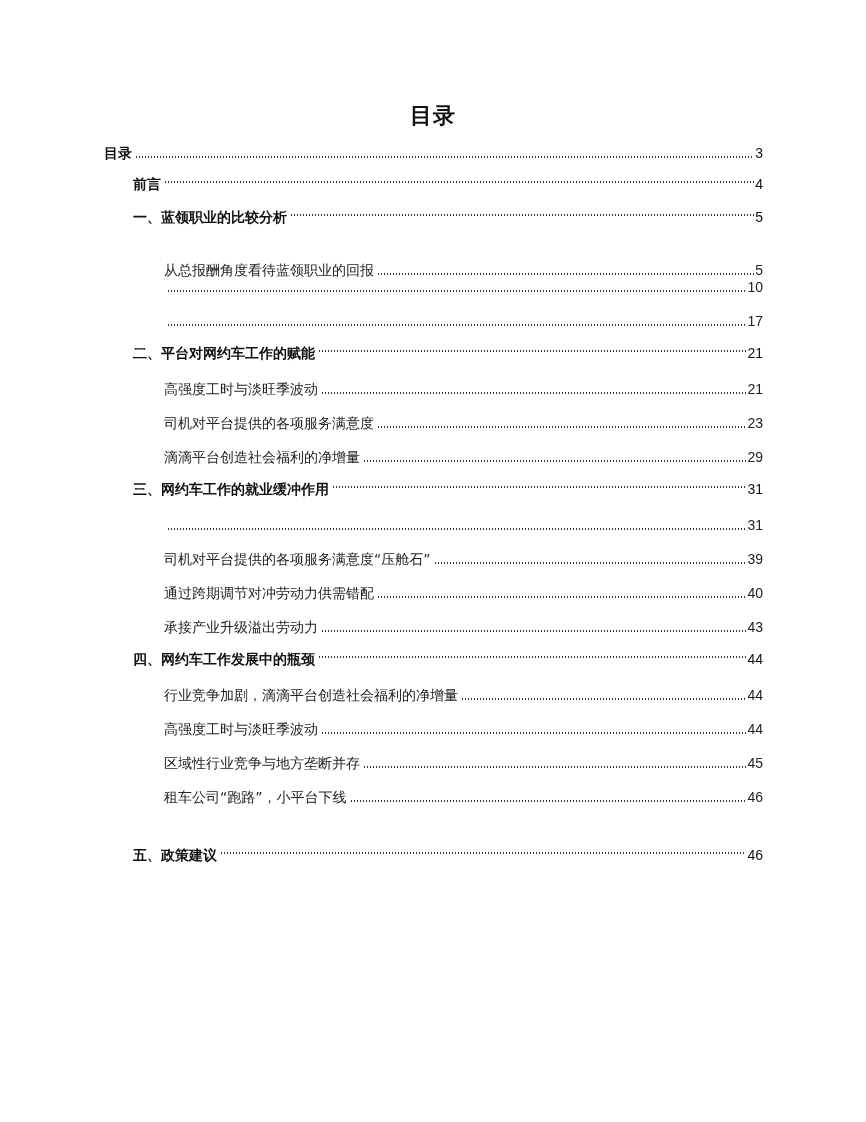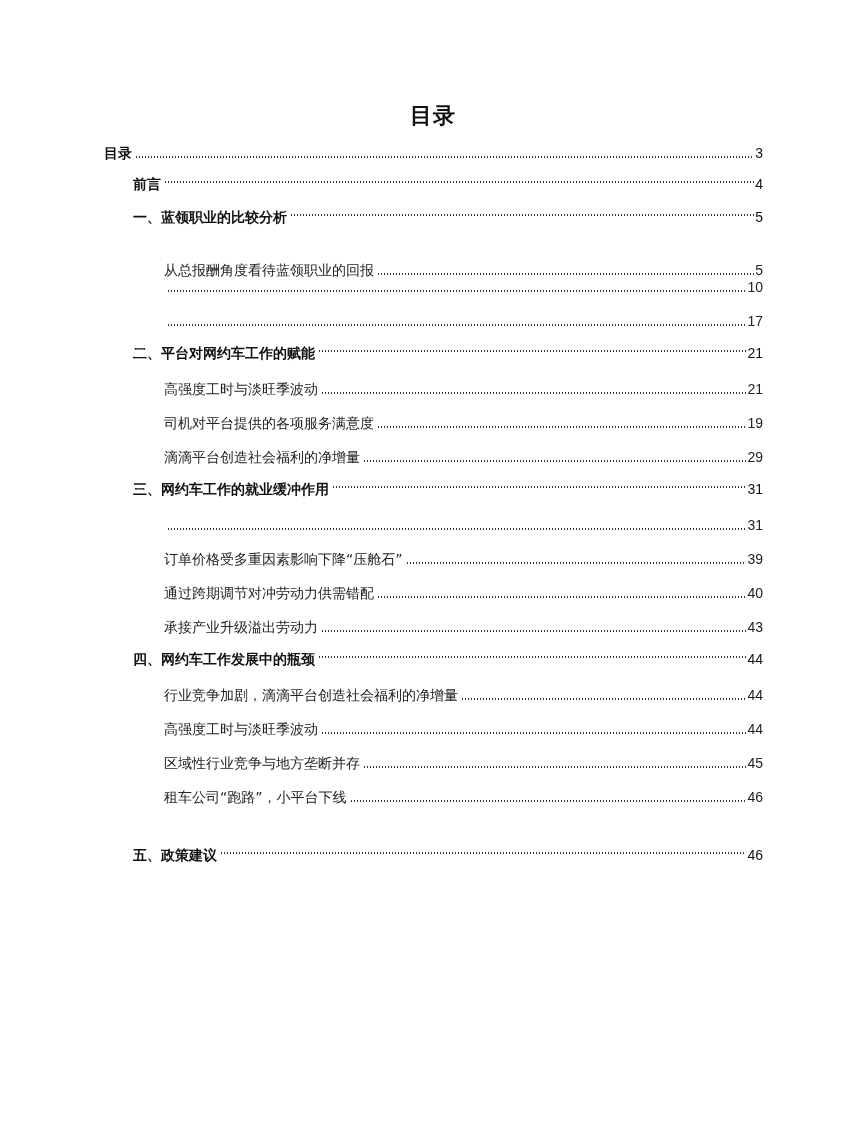--- a/index.html
+++ b/index.html
@@ -106,38 +106,38 @@
     <span class="toc-page">21</span>
   </div>
   <div class="toc-row lvl2" style="top:236px">
     <span class="toc-label">高强度工时与淡旺季波动</span>
     <span class="toc-leader"></span>
     <span class="toc-page">21</span>
   </div>
   <div class="toc-row lvl2" style="top:270px">
     <span class="toc-label">司机对平台提供的各项服务满意度</span>
     <span class="toc-leader"></span>
-    <span class="toc-page">19</span>
+    <span class="toc-page">23</span>
   </div>
   <div class="toc-row lvl2" style="top:304px">
     <span class="toc-label">滴滴平台创造社会福利的净增量</span>
     <span class="toc-leader"></span>
     <span class="toc-page">29</span>
   </div>
   <div class="toc-row lvl1" style="top:338px">
     <span class="toc-label">三、网约车工作的就业缓冲作用</span>
     <span class="toc-leader"></span>
     <span class="toc-page">31</span>
   </div>
   <div class="toc-row lvl2" style="top:372px">
     <span class="toc-leader"></span>
     <span class="toc-page">31</span>
   </div>
   <div class="toc-row lvl2" style="top:406px">
-    <span class="toc-label">订单价格受多重因素影响下降“压舱石”</span>
+    <span class="toc-label">司机对平台提供的各项服务满意度“压舱石”</span>
     <span class="toc-leader"></span>
     <span class="toc-page">39</span>
   </div>
   <div class="toc-row lvl2" style="top:440px">
     <span class="toc-label">通过跨期调节对冲劳动力供需错配</span>
     <span class="toc-leader"></span>
     <span class="toc-page">40</span>
   </div>
   <div class="toc-row lvl2" style="top:474px">
     <span class="toc-label">承接产业升级溢出劳动力</span>

